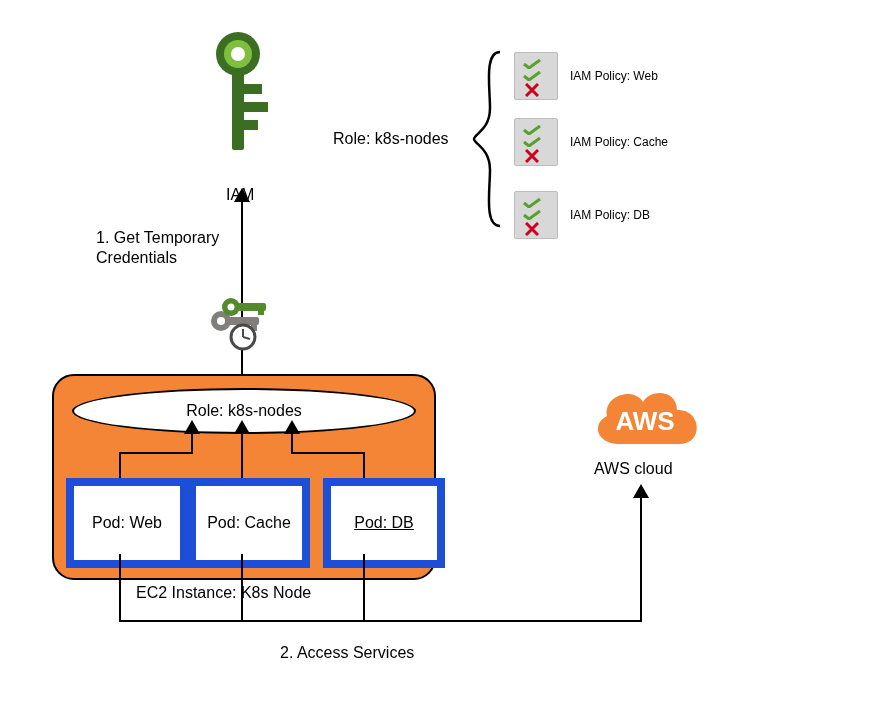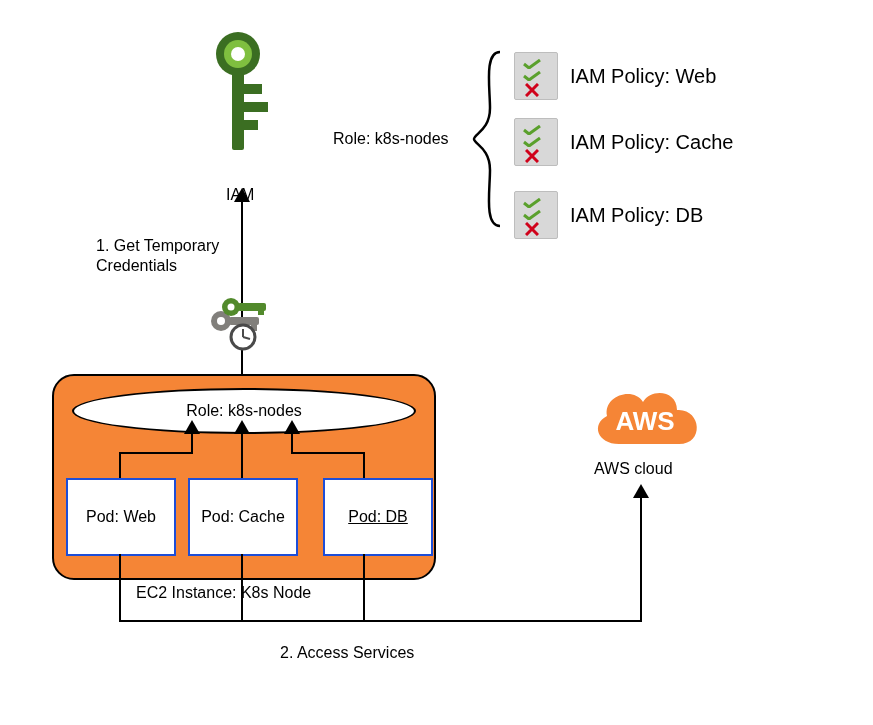--- a/index.html
+++ b/index.html
@@ -26,21 +26,21 @@
   .role-oval {
     left: 72px; top: 388px;
     width: 340px; height: 42px;
     background: #fff;
     border: 2px solid #000;
     border-radius: 50% / 50%;
     display: flex; align-items: center; justify-content: center;
   }
   .pod {
     top: 478px; width: 106px; height: 74px;
-    background: #fff; border: 2px solid #1d4ed8;
+    background: #fff; border: 8px solid #1d4ed8;
     display: flex; align-items: center; justify-content: center;
   }
   .pod-web   { left: 66px; }
   .pod-cache { left: 188px; }
   .pod-db    { left: 323px; text-decoration: underline; }
 
   
   .arrow-up {
     width: 0; height: 0;
     border-left: 8px solid transparent;
@@ -69,21 +69,21 @@
   .policy-check {
     position:absolute; left:8px; width:18px; height:10px;
   }
   .policy-x {
     position:absolute; left:10px; width:14px; height:14px;
   }
   .policy-row { display:flex; align-items:center; gap:12px; }
   .policy-web  { left: 514px; top: 52px; }
   .policy-cache{ left: 514px; top: 118px; text-align: center; }
   .policy-db   { left: 514px; top: 191px; }
-  .policy-label{ font-size:20px; }
+  .policy-label{ font-size:12px; }
 
   
   .brace { left: 472px; top: 48px; width: 32px; height: 182px; }
 
   
   .aws-cloud { left: 585px; top: 380px; width: 120px; height: 76px; }
   .aws-cloud-label { left: 594px; top: 460px; }
 
   
   svg { display:block; }
@@ -106,21 +106,21 @@
       <circle cx="28" cy="22" r="14"></circle>
       <circle cx="28" cy="22" r="7" fill="#fff"></circle>
     </g>
   </svg>
 </div>
 <div class="abs label" style="left:226px; top:168px;margin-top:18px;">IAM</div>
 
 <div class="abs arrow-up" style="left:234px; top:188px;"></div>
 <div class="abs line-v" style="left:241px; top:200px; height:188px;"></div>
 
-<div class="abs" style="left:96px; top:236px; line-height:1.25;">
+<div class="abs" style="left:96px; top:228px; line-height:1.25;">
   <span style="white-space:pre-line">1. Get Temporary
 Credentials</span>
 </div>
 
 <div class="abs sts-icon">
   <svg viewBox="0 0 70 56" width="70" height="56">
 
     <g fill="#817f7b">
       <circle cx="16" cy="26" r="10"></circle>
       <rect x="24" y="22" width="30" height="8" rx="2"></rect>

